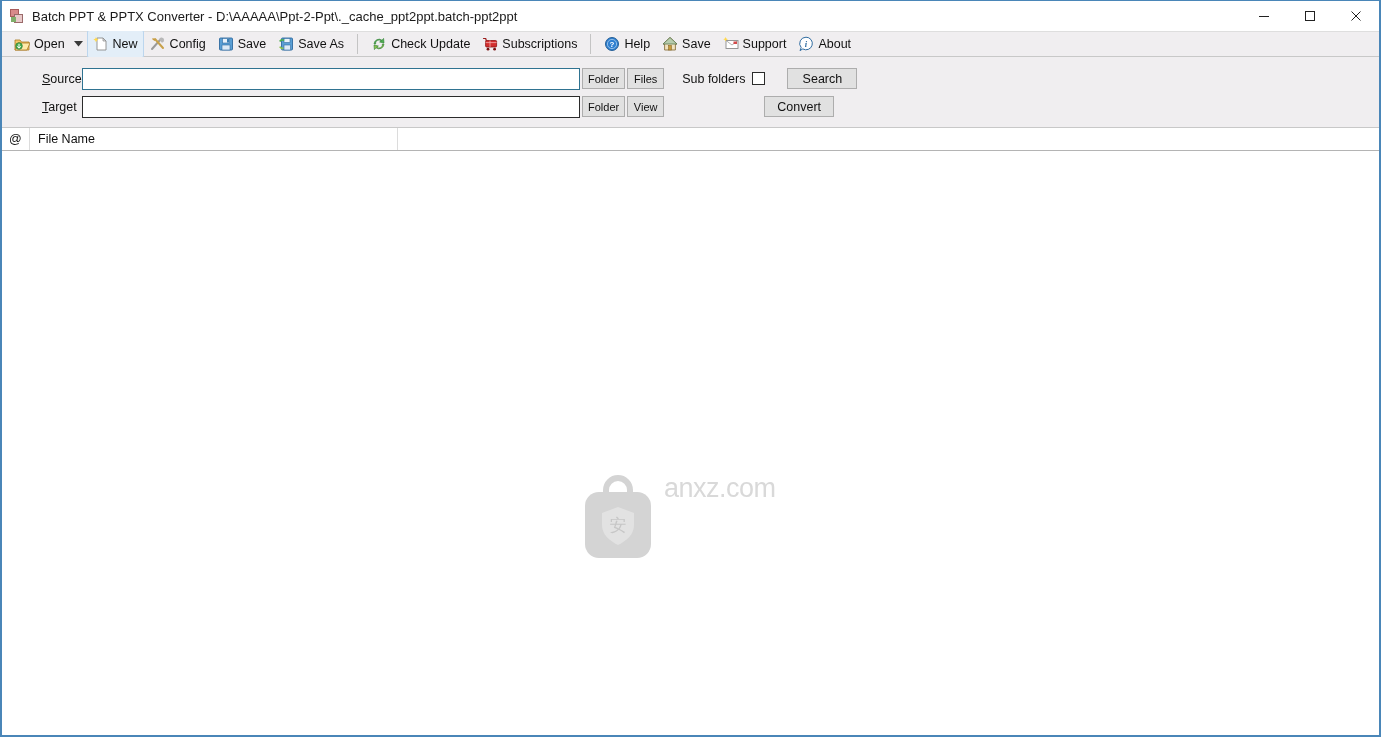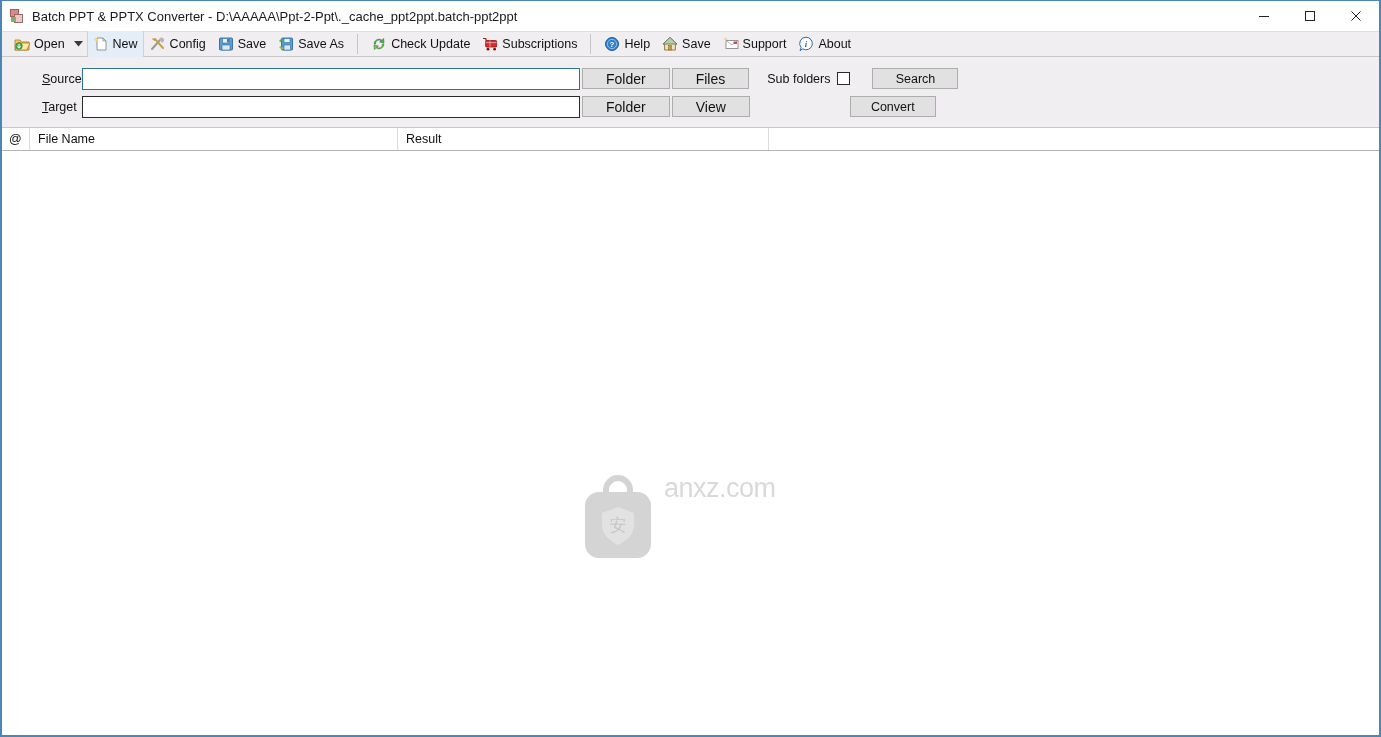--- a/index.html
+++ b/index.html
@@ -178,42 +178,42 @@
   .fl-input.focused {
     border: 1px solid #2f7391;
   }
   .smallbtn {
     height: 21px;
     min-width: 37px;
     box-sizing: border-box;
     background: #e1e1e1;
     border: 1px solid #adadad;
     font-family: "Liberation Sans", sans-serif;
-    font-size: 14px;
+    font-size: 11px;
     color: #111;
-    padding: 0 23px;
+    padding: 0 5px;
     margin-left: 2px;
     cursor: default;
   }
   .chk-wrap {
     display: flex;
     align-items: center;
     margin-left: 18px;
   }
   .chk-label { font-size: 12.5px; color: #111; }
   .chk-box {
     width: 13px;
     height: 13px;
     box-sizing: border-box;
     border: 1px solid #2b2b2b;
     background: #fff;
     margin-left: 7px;
   }
   .bigbtn {
-    width: 86px;
+    width: 70px;
     height: 21px;
     box-sizing: border-box;
     background: #e1e1e1;
     border: 1px solid #adadad;
     font-family: "Liberation Sans", sans-serif;
     font-size: 12.5px;
     color: #111;
     cursor: default;
   }
   .btn-slot {
@@ -494,21 +494,20 @@
         <button class="bigbtn">Convert</button>
       </div>
     </div>
   </div>
 
   <div class="listarea">
 
     <div class="listheader">
       <div class="lh-cell lh-at">@</div>
       <div class="lh-cell lh-name">File Name</div>
-      <div class="lh-cell lh-result">Result</div>
     </div>
 
     <div class="listbody">
 
       <div class="watermark">
         <div class="wm-bag">
           <svg width="72" height="85" viewBox="0 0 72 85">
             <path d="M24 18 v-3 a12 12 0 0 1 24 0 v3" fill="none" stroke="#d4d4d4" stroke-width="6" stroke-linecap="round"></path>
             <rect x="3" y="17" width="66" height="66" rx="14" fill="#d4d4d4"></rect>
             <path d="M36 32 L52 38 v12 c0 10 -8 16 -16 20 c-8 -4 -16 -10 -16 -20 V38 Z" fill="#e2e2e2"></path>

